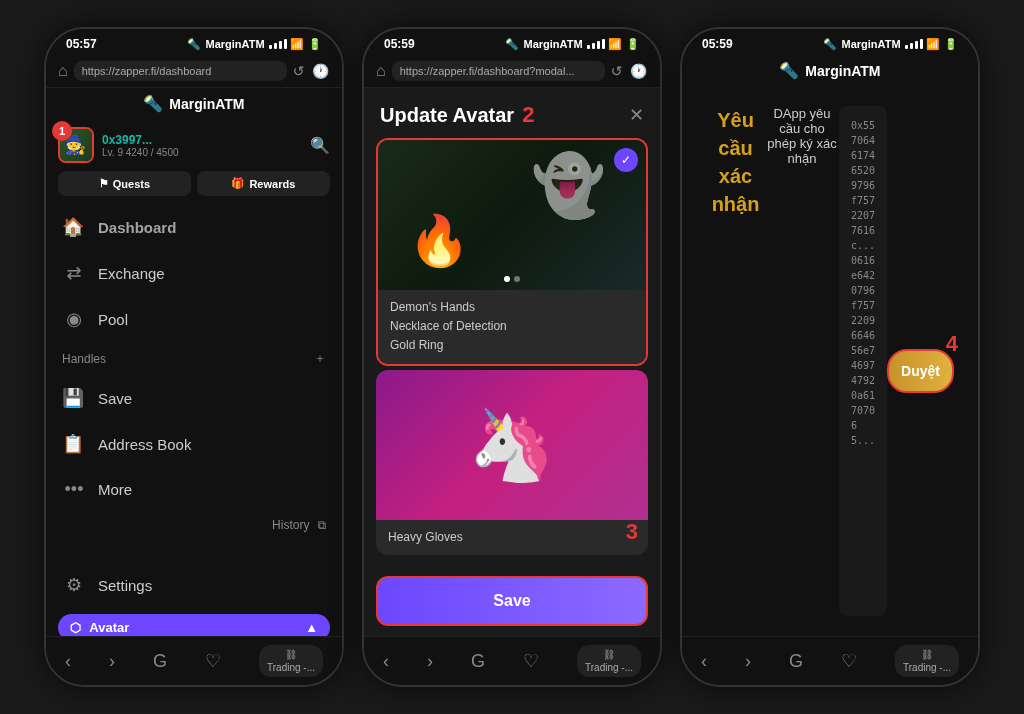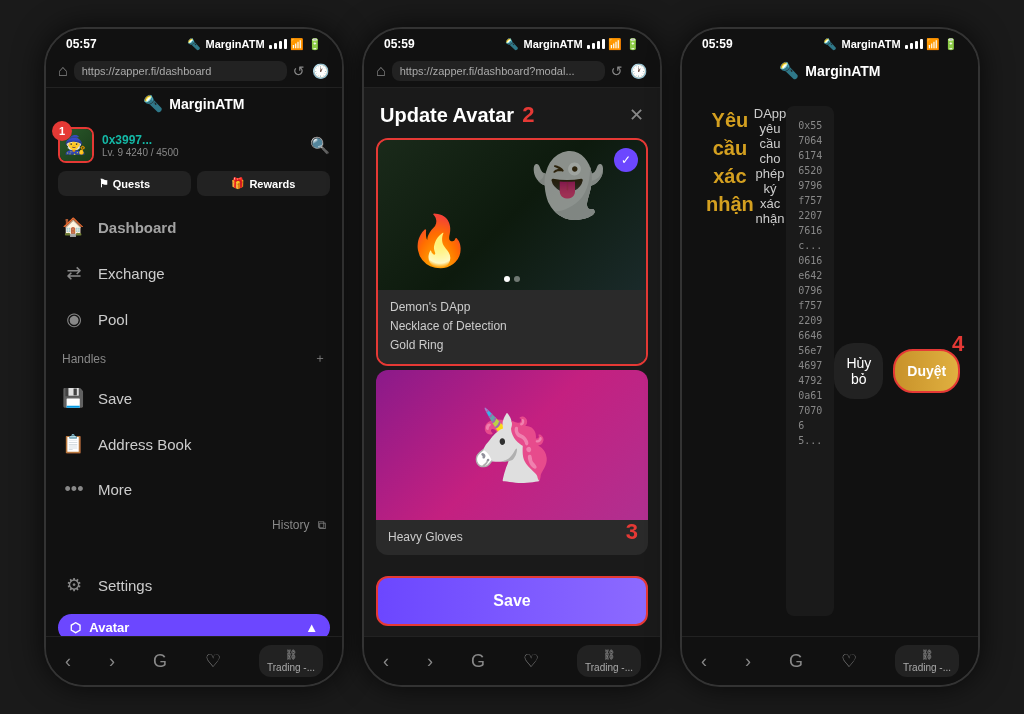--- a/index.html
+++ b/index.html
@@ -608,21 +608,21 @@
               <span class="ghost-char">👻</span>
               <span class="flame-char">🔥</span>
               <div class="check-badge">✓</div>
               <div class="dots-row">
                 <div class="dot active"></div>
                 <div class="dot"></div>
               </div>
             </div>
             <div class="avatar-info">
               <div class="avatar-info-text">
-                <div>Demon's DApp</div>
+                <div>Demon's Hands</div>
                 <div>Necklace of Detection</div>
                 <div>Gold Ring</div>
               </div>
             </div>
           </div>
 
           <div class="avatar-card" style="position:relative">
             <div class="avatar-img-placeholder avatar-img-2">
               <span class="pony-char">🦄</span>
             </div>
@@ -679,21 +679,20 @@
       <span class="torch-icon">🔦</span>
       <span class="margin-title">MarginATM</span>
     </div>
     <div class="confirm-screen">
       <div class="confirm-title">Yêu cầu xác nhận</div>
       <div class="confirm-subtitle">DApp yêu cầu cho phép ký xác nhận</div>
       <div class="confirm-hash">
         <span>0x5570646174652097​96f757220776​16c...0616e6420796f757220​9664656e7469​74792​0a61707065...</span>
       </div>
       <div class="confirm-buttons">
-        <button class="cancel-btn">Hủy bỏ</button>
         <div class="approve-btn-wrap">
           <span class="step4-badge">4</span>
           <button class="approve-btn red-border-box">Duyệt</button>
         </div>
       </div>
     </div>
     <div class="bottom-nav">
       <div class="bottom-nav-item">
           <span class="icon">‹</span>
         </div>

